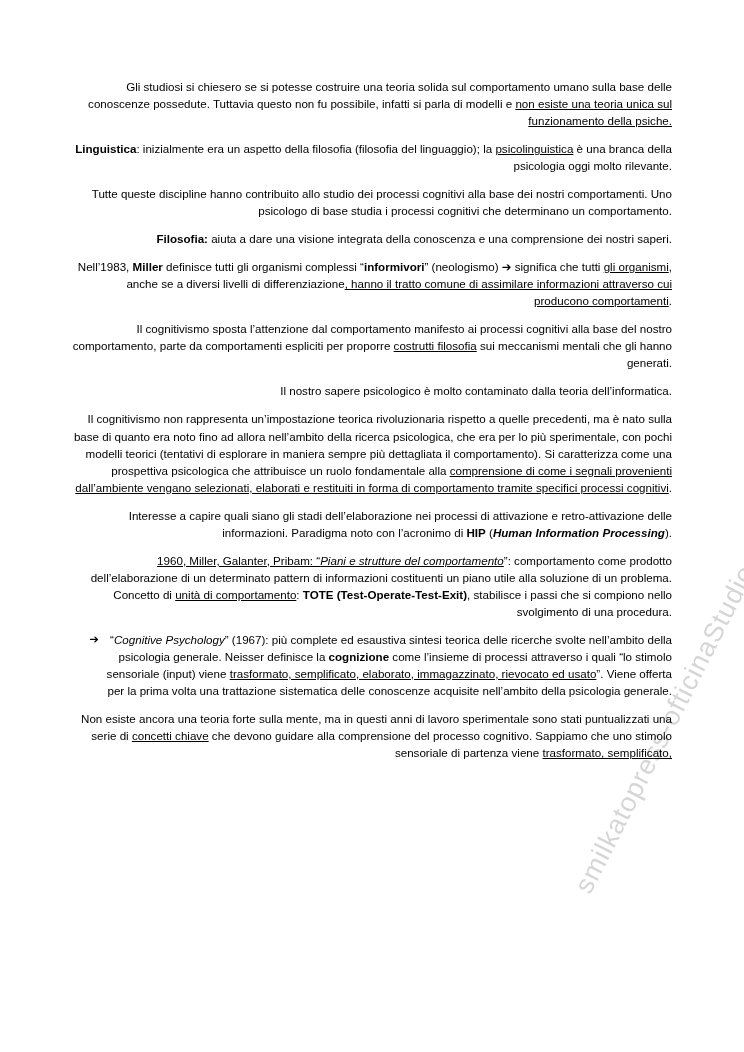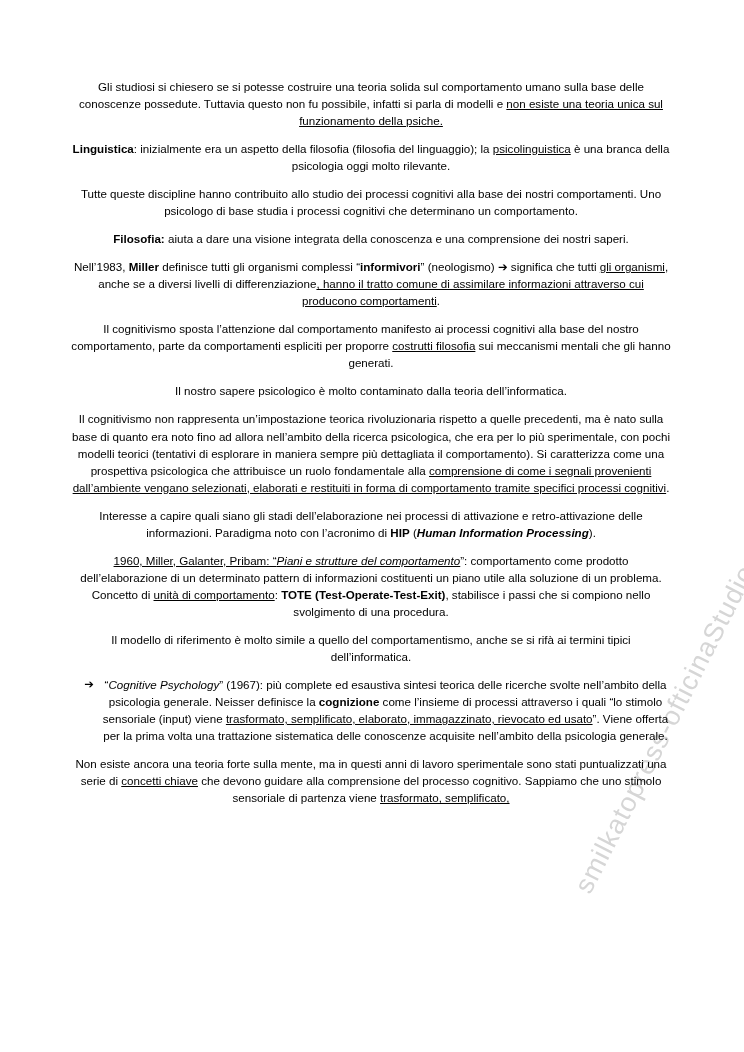--- a/index.html
+++ b/index.html
@@ -20,21 +20,21 @@
     width: 744px;
     height: 1052px;
     box-sizing: border-box;
     padding: 78px 72px 40px 70px;
   }
   .doc-body {
     position: relative;
     z-index: 2;
     font-size: 11.6px;
     line-height: 1.47;
-    text-align: center;
+    text-align: right;
   }
   p.para {
     margin: 0 0 11px 0;
   }
   .b { font-weight: bold; }
   .i { font-style: italic; }
   .u { text-decoration: underline; }
   .bi { font-weight: bold; font-style: italic; }
   .list-item {
     display: flex;
@@ -80,21 +80,20 @@
       <p class="para"><span>Gli studiosi si chiesero se si potesse costruire una teoria solida sul comportamento umano sulla base delle conoscenze possedute. Tuttavia questo non fu possibile, infatti si parla di modelli e </span><span class="u">non esiste una teoria unica sul funzionamento della psiche.</span></p>
       <p class="para"><span class="b">Linguistica</span><span>: inizialmente era un aspetto della filosofia (filosofia del linguaggio); la </span><span class="u">psicolinguistica</span><span> è una branca della psicologia oggi molto rilevante.</span></p>
       <p class="para"><span>Tutte queste discipline hanno contribuito allo studio dei processi cognitivi alla base dei nostri comportamenti. Uno psicologo di base studia i processi cognitivi che determinano un comportamento.</span></p>
       <p class="para"><span class="b">Filosofia:</span><span> aiuta a dare una visione integrata della conoscenza e una comprensione dei nostri saperi.</span></p>
       <p class="para"><span>Nell’1983, </span><span class="b">Miller</span><span> definisce tutti gli organismi complessi “</span><span class="b">informivori</span><span>” (neologismo) </span><span>➔</span><span> significa che tutti </span><span class="u">gli organismi</span><span>, anche se a diversi livelli di differenziazione</span><span class="u">, hanno il tratto comune di assimilare informazioni attraverso cui producono comportamenti</span><span>.</span></p>
       <p class="para"><span>Il cognitivismo sposta l’attenzione dal comportamento manifesto ai processi cognitivi alla base del nostro comportamento, parte da comportamenti espliciti per proporre </span><span class="u">costrutti filosofia</span><span> sui meccanismi mentali che gli hanno generati.</span></p>
       <p class="para"><span>Il nostro sapere psicologico è molto contaminato dalla teoria dell’informatica.</span></p>
       <p class="para"><span>Il cognitivismo non rappresenta un’impostazione teorica rivoluzionaria rispetto a quelle precedenti, ma è nato sulla base di quanto era noto fino ad allora nell’ambito della ricerca psicologica, che era per lo più sperimentale, con pochi modelli teorici (tentativi di esplorare in maniera sempre più dettagliata il comportamento). Si caratterizza come una prospettiva psicologica che attribuisce un ruolo fondamentale alla </span><span class="u">comprensione di come i segnali provenienti dall’ambiente vengano selezionati, elaborati e restituiti in forma di comportamento tramite specifici processi cognitivi</span><span>.</span></p>
       <p class="para"><span>Interesse a capire quali siano gli stadi dell’elaborazione nei processi di attivazione e retro-attivazione delle informazioni. Paradigma noto con l’acronimo di </span><span class="b">HIP</span><span> (</span><span class="bi">Human Information Processing</span><span>).</span></p>
       <p class="para"><span class="u">1960, Miller, Galanter, Pribam: “</span><span class="u i">Piani e strutture del comportamento</span><span>”: comportamento come prodotto dell’elaborazione di un determinato pattern di informazioni costituenti un piano utile alla soluzione di un problema. Concetto di </span><span class="u">unità di comportamento</span><span>: </span><span class="b">TOTE (Test-Operate-Test-Exit)</span><span>, stabilisce i passi che si compiono nello svolgimento di una procedura.</span></p>
-      <p class="para"><span>Il modello di riferimento è molto simile a quello del comportamentismo, anche se si rifà ai termini tipici dell’informatica.</span></p>
       <div class="list-item">
         <span class="list-arrow">➔</span>
         <div class="list-text"><span>“</span><span class="i">Cognitive Psychology</span><span>” (1967): più complete ed esaustiva sintesi teorica delle ricerche svolte nell’ambito della psicologia generale. Neisser definisce la </span><span class="b">cognizione</span><span> come l’insieme di processi attraverso i quali “lo stimolo sensoriale (input) viene </span><span class="u">trasformato, semplificato, elaborato, immagazzinato, rievocato ed usato</span><span>”. Viene offerta per la prima volta una trattazione sistematica delle conoscenze acquisite nell’ambito della psicologia generale.</span></div>
       </div>
       <p class="para"><span>Non esiste ancora una teoria forte sulla mente, ma in questi anni di lavoro sperimentale sono stati puntualizzati una serie di </span><span class="u">concetti chiave</span><span> che devono guidare alla comprensione del processo cognitivo. Sappiamo che uno stimolo sensoriale di partenza viene </span><span class="u">trasformato, semplificato,</span></p>
     </div>
 
 </div>
 
 </body></html>

